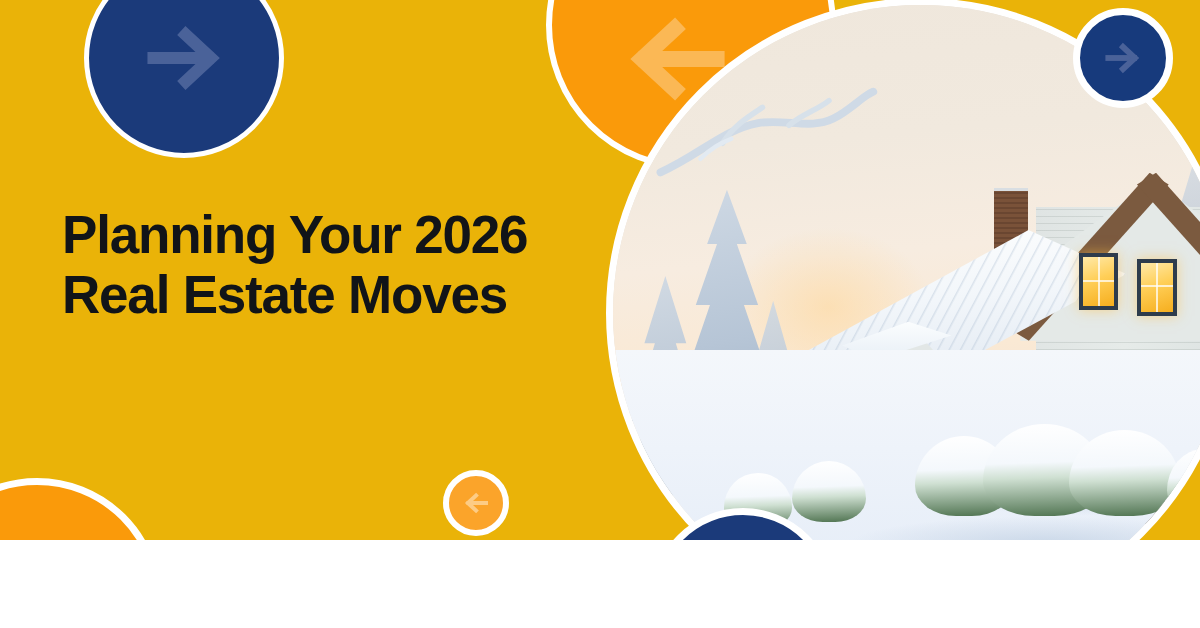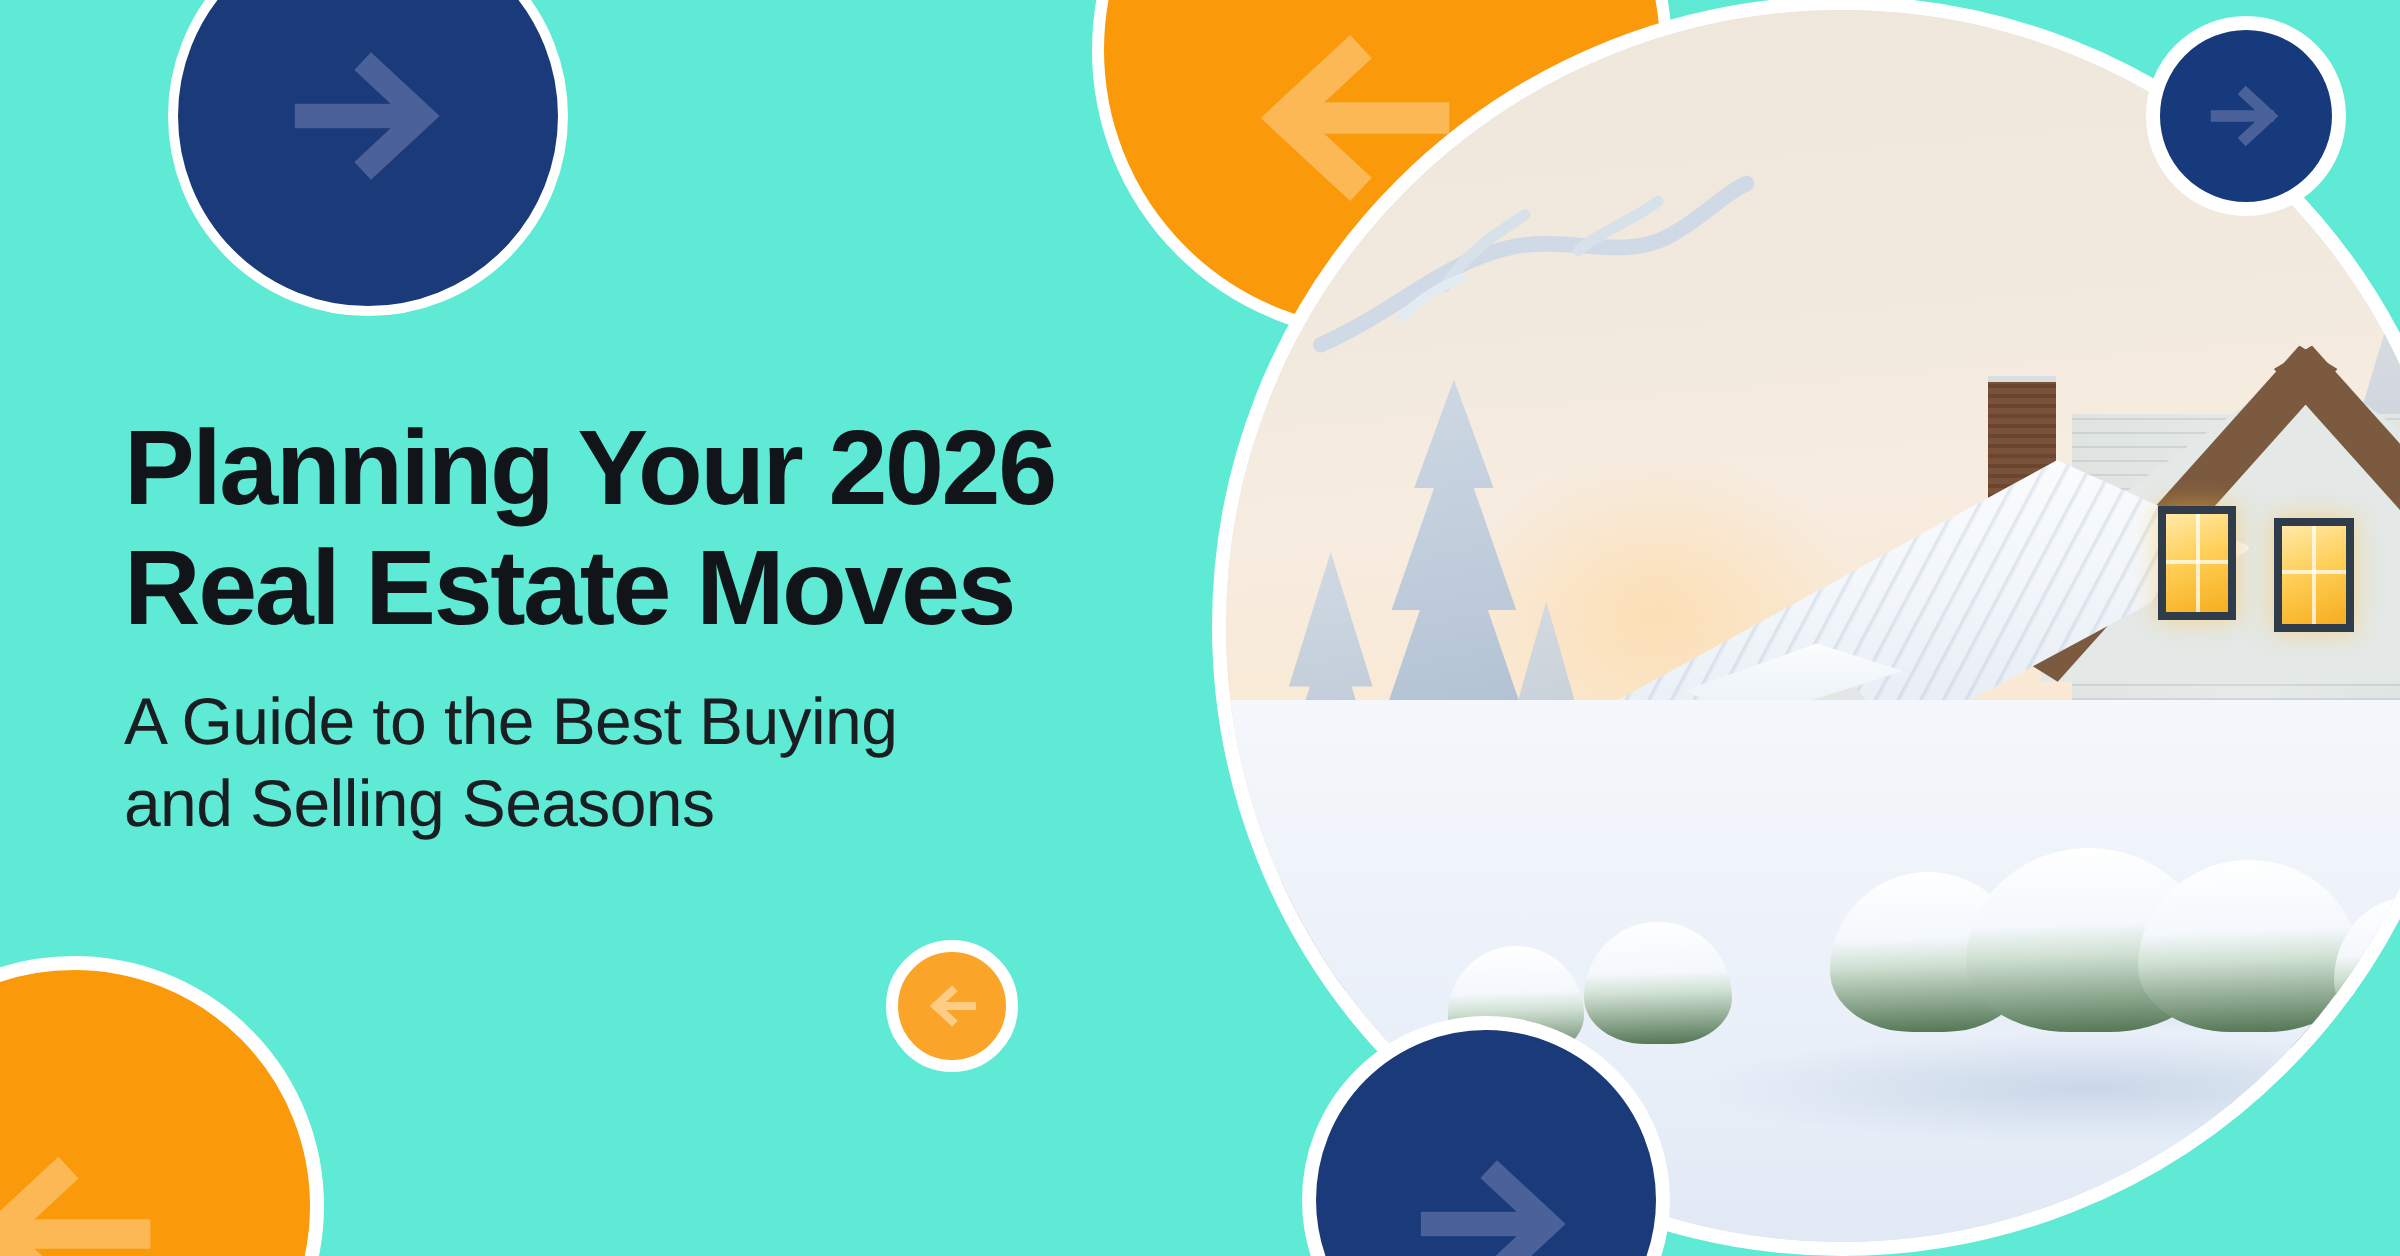--- a/index.html
+++ b/index.html
@@ -7,23 +7,23 @@
     padding: 0;
     background: #ffffff;
   }
   body {
     font-family: "Liberation Sans", sans-serif;
   }
 
   #banner {
     position: relative;
     width: 1200px;
-    height: 628px;
+    height: 540px;
     overflow: hidden;
-    background: #5eead4;
+    background: #eab308;
   }
 
   
   .text-block {
     position: absolute;
     left: 62px;
     top: 205px;
     width: 560px;
     z-index: 40;
   }
@@ -494,17 +494,15 @@
       <svg width="86" height="86" viewBox="0 0 24 24" fill="none" stroke="#4a6299" stroke-width="3.4" stroke-linecap="square" stroke-linejoin="miter">
         <path d="M3.5 12h15"></path>
           <path d="M12.5 5.5 19.5 12l-7 6.5"></path>
       </svg>
     </span>
   </div>
 
   <div class="text-block">
     <h1 class="headline">Planning Your 2026
 Real Estate Moves</h1>
-    <p class="subhead">A Guide to the Best Buying
-and Selling Seasons</p>
   </div>
 
 </div>
 
 </body></html>

